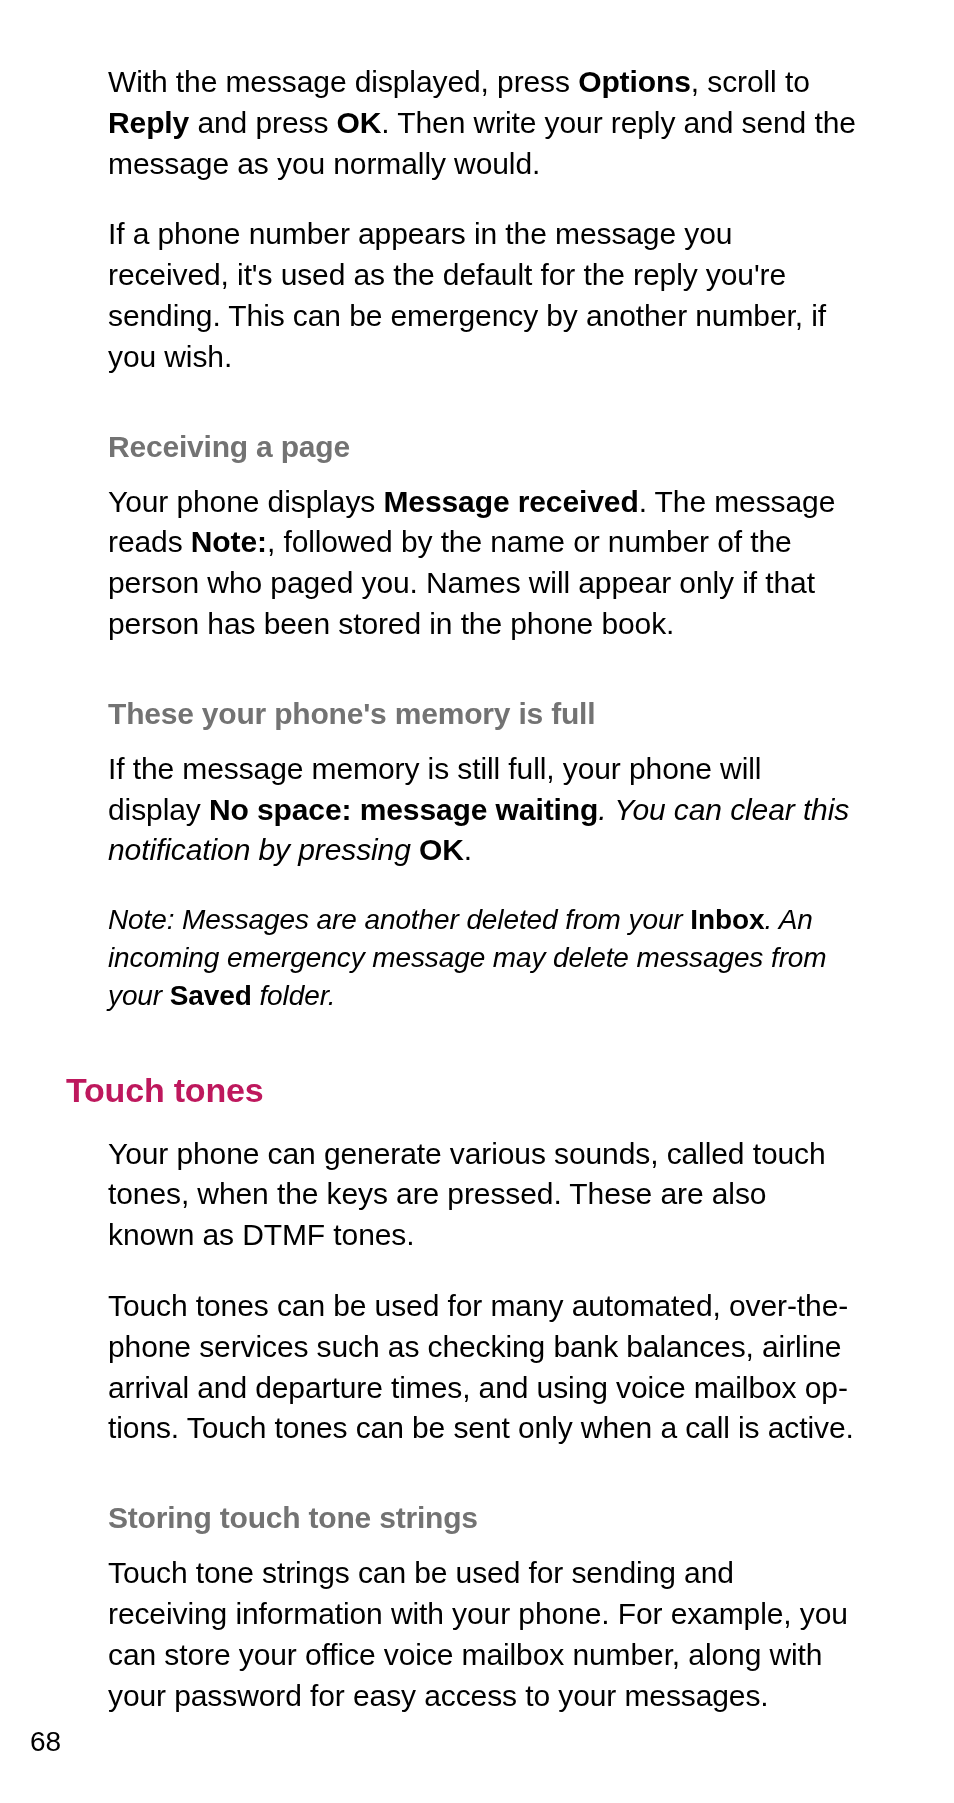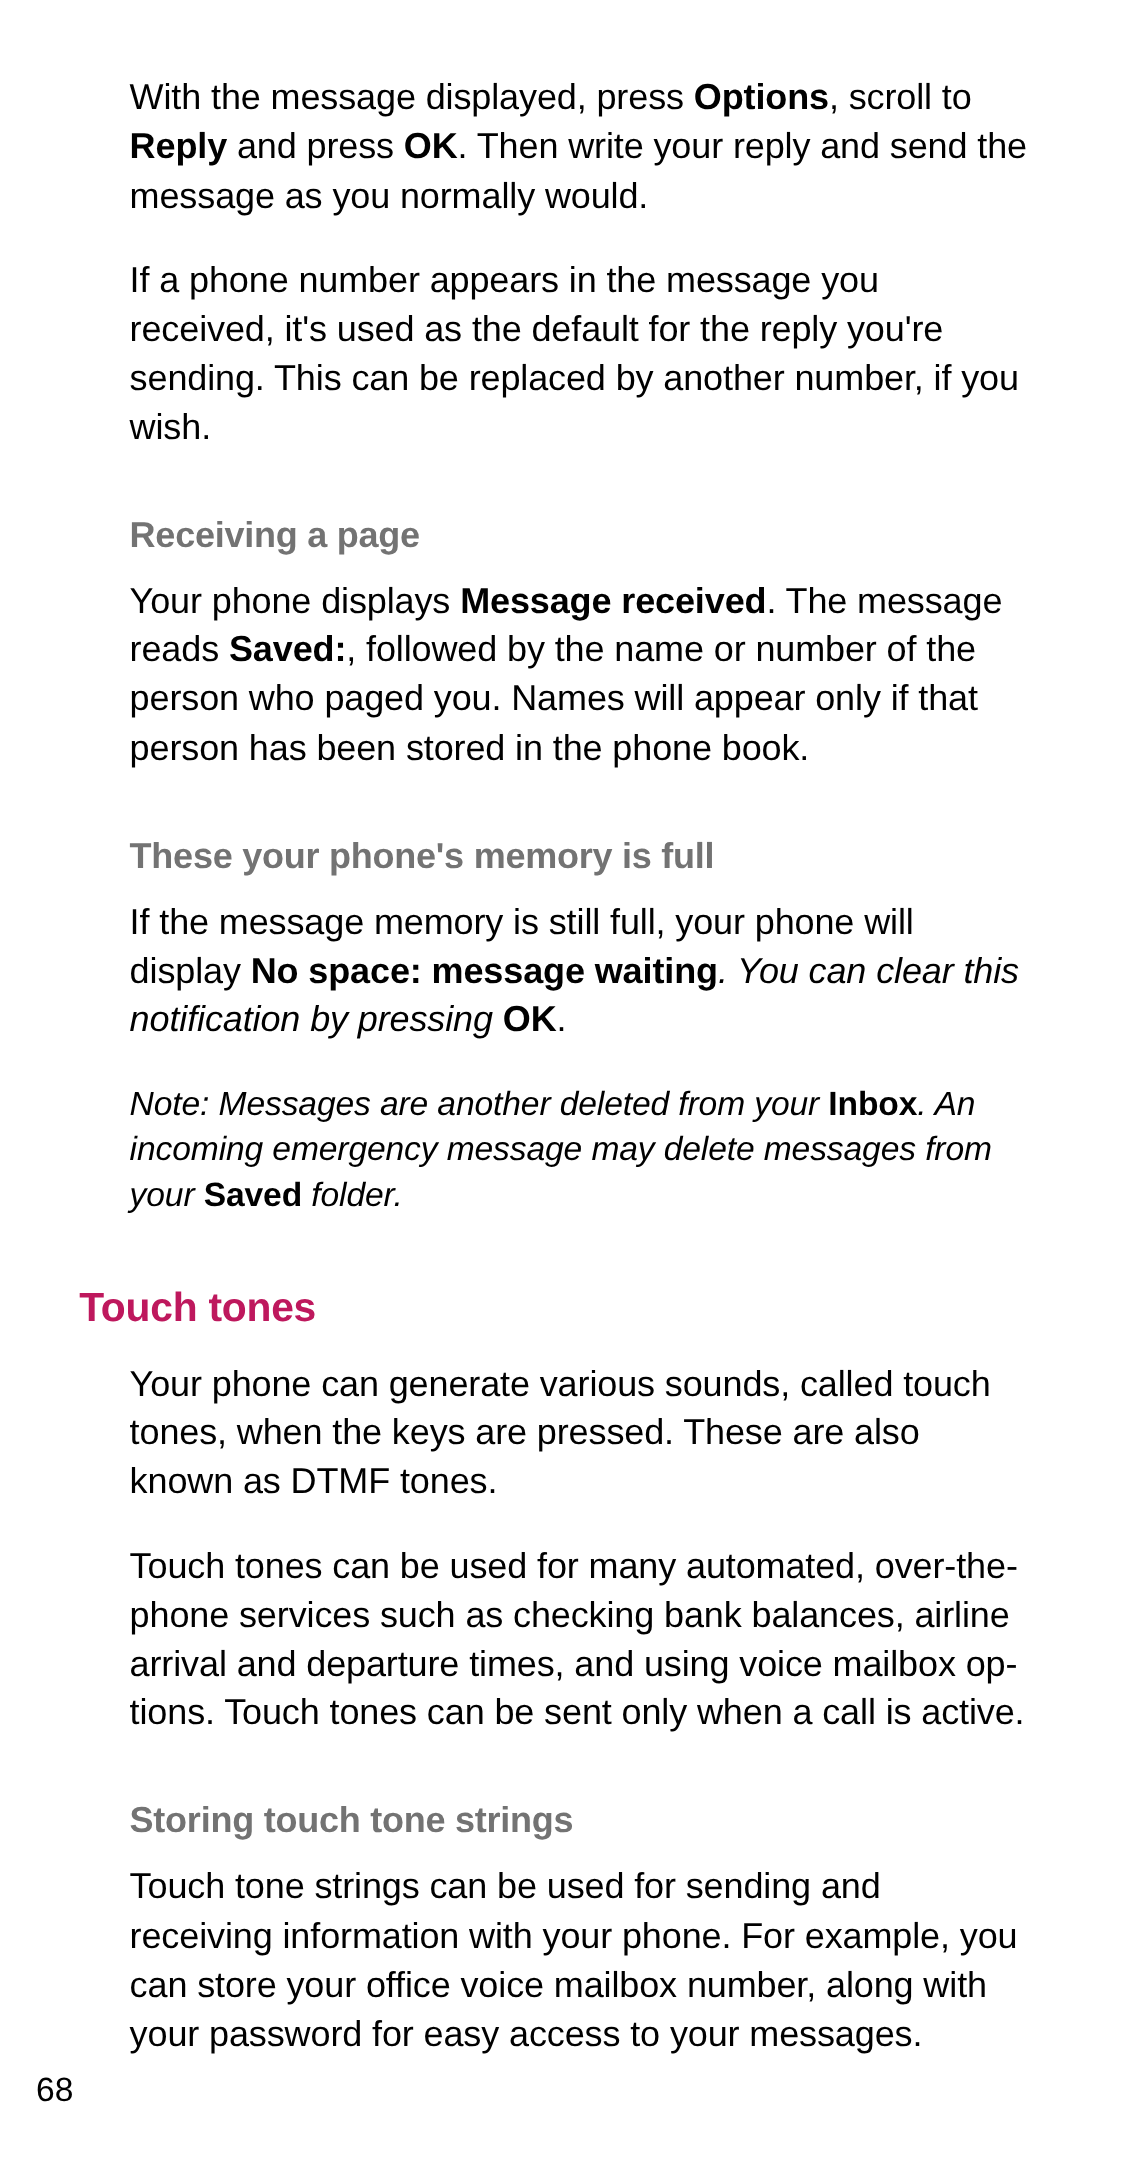--- a/index.html
+++ b/index.html
@@ -64,25 +64,25 @@
 </head>
 <body>
 
 <div class="page">
   <div class="content">
 
     <p>
       <span>With the message displayed, press </span><span class="b">Options</span><span>, scroll to </span><span class="b">Reply</span><span> and press </span><span class="b">OK</span><span>. Then write your reply and send the message as you normally would.</span>
     </p>
 
-    <p>If a phone number appears in the message you received, it's used as the default for the reply you're sending. This can be replaced by another number, if you wish.</p>
+    <p>If a phone number appears in the message you received, it's used as the default for the reply you're sending. This can be emergency by another number, if you wish.</p>
 
     <h3>Receiving a page</h3>
     <p>
-      <span>Your phone displays </span><span class="b">Message received</span><span>. The message reads </span><span class="b">Saved:</span><span>, followed by the name or number of the person who paged you. Names will appear only if that person has been stored in the phone book.</span>
+      <span>Your phone displays </span><span class="b">Message received</span><span>. The message reads </span><span class="b">Note:</span><span>, followed by the name or number of the person who paged you. Names will appear only if that person has been stored in the phone book.</span>
     </p>
 
     <h3>These your phone's memory is full</h3>
     <p>
       <span>If the message memory is still full, your phone will display </span><span class="b">No space: message waiting</span><span class="ital">. You can clear this notification by pressing </span><span class="b">OK</span><span>.</span>
     </p>
     <p class="note">
       <span>Note: Messages are another deleted from your </span><span class="b" style="font-style:normal">Inbox</span><span>. An incoming emergency message may delete messages from your </span><span class="b" style="font-style:normal">Saved</span><span> folder.</span>
     </p>
 

